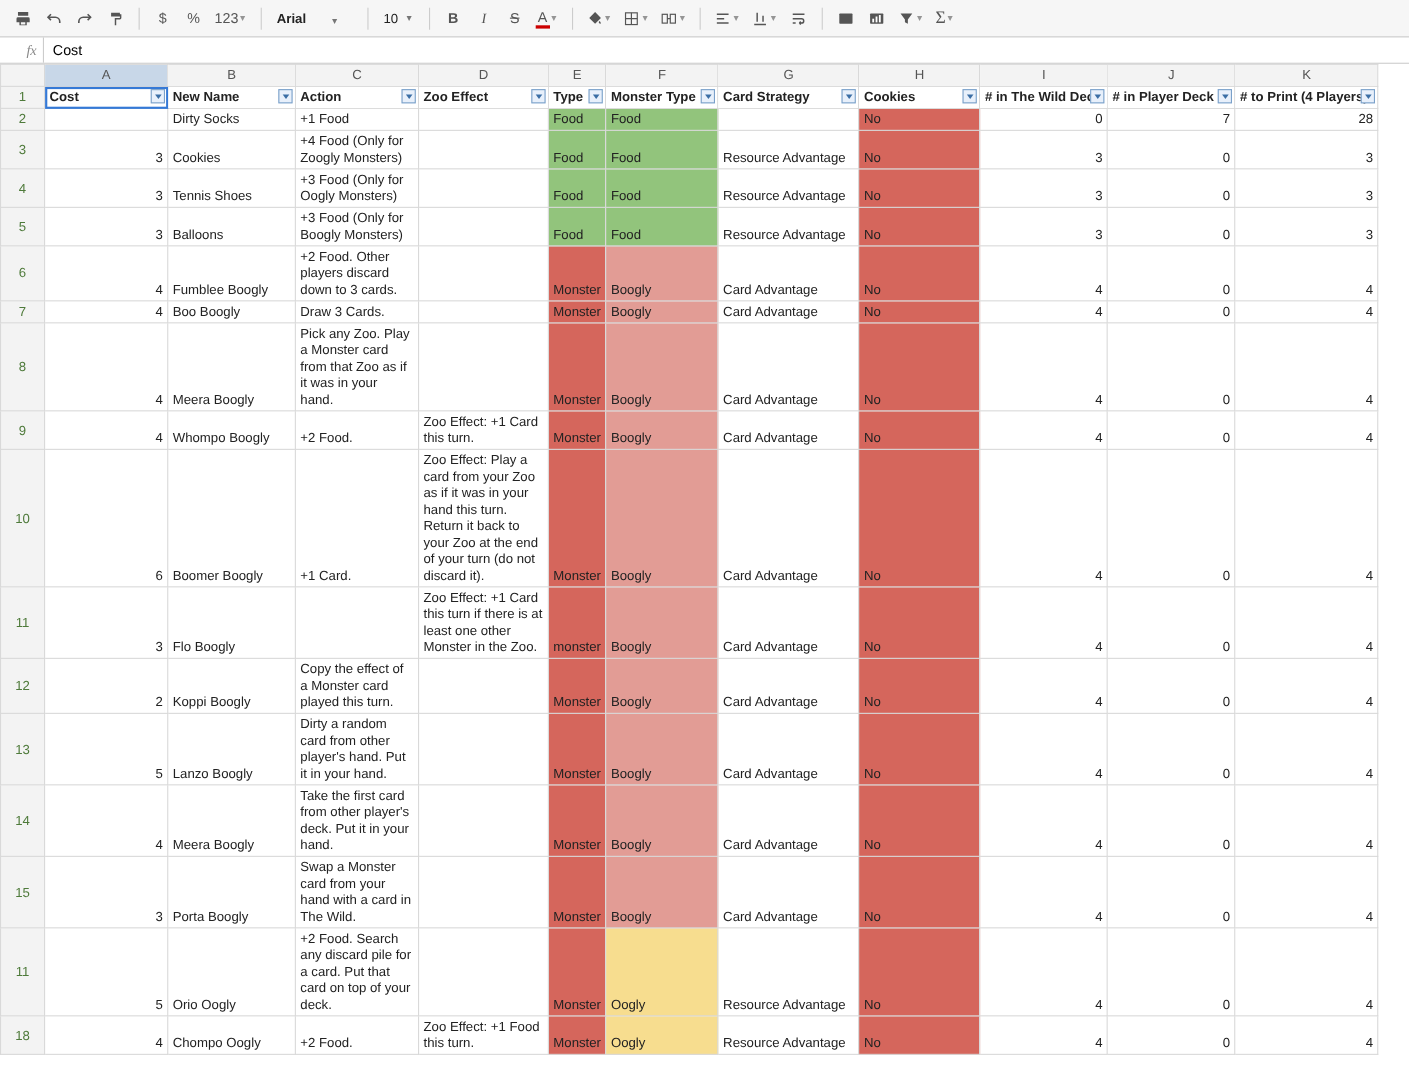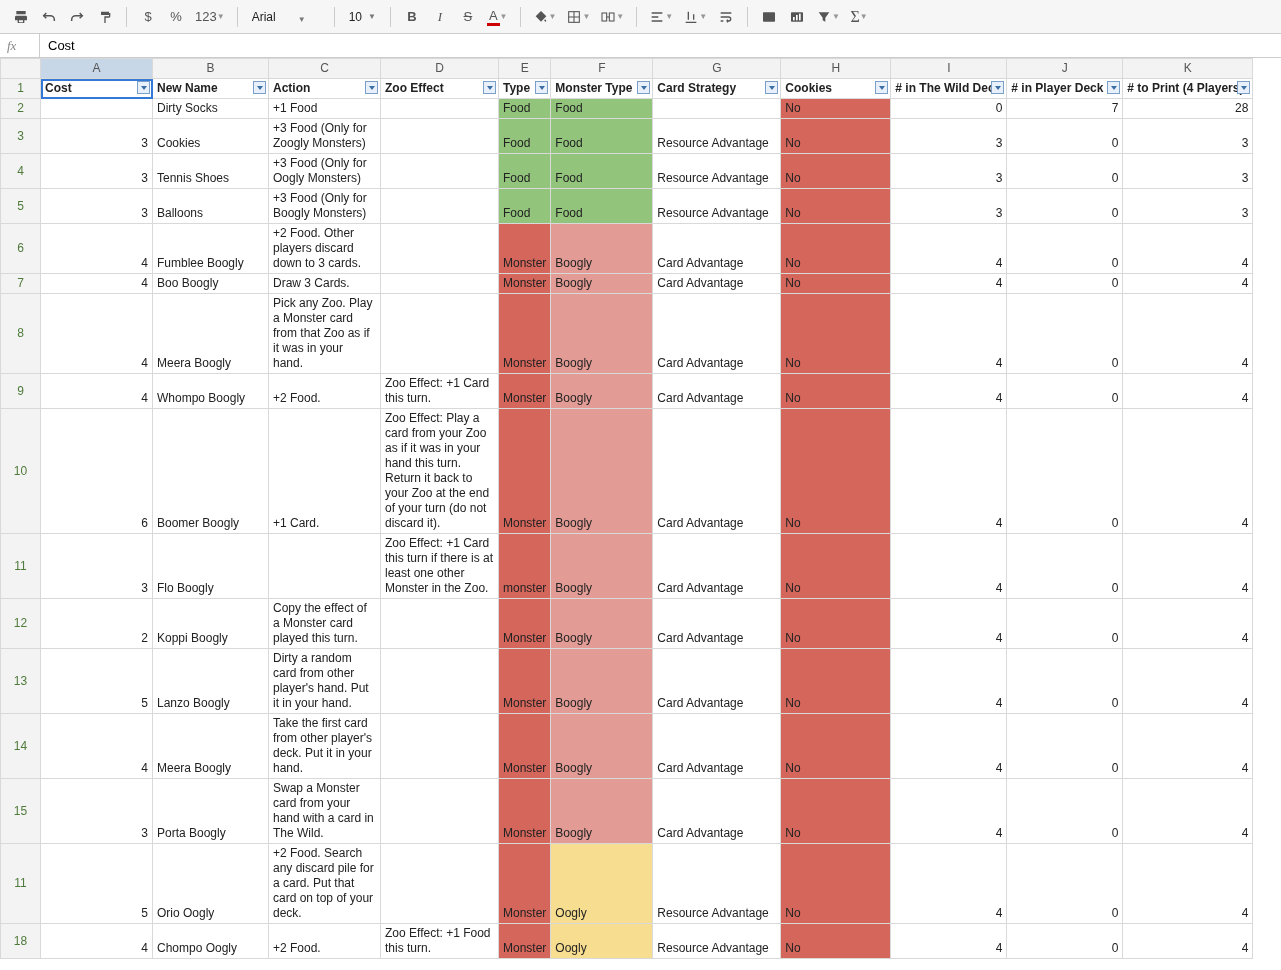--- a/index.html
+++ b/index.html
@@ -18,33 +18,33 @@
   .tbtn {
     display: flex; align-items: center; justify-content: center;
     min-width: 26px; height: 26px;
     padding: 0 4px;
     border-radius: 2px;
     cursor: pointer;
     color: #555;
     font-size: 13px;
   }
   .tsep { width: 1px; height: 20px; background: #ccc; margin: 0 6px; }
-  .font-select { display: flex; align-items: flex-end; gap: 22px; padding: 0 6px; cursor: pointer; min-width: 80px; }
+  .font-select { display: flex; align-items: flex-end; gap: 22px; padding: 0 6px; cursor: pointer; min-width: 80px; font-weight: bold; }
   .font-size { display: flex; align-items: center; gap: 6px; padding: 0 6px; cursor: pointer; }
   .dd-caret { font-size: 8px; opacity: .6; }
   .tbtn svg { width: 16px; height: 16px; }
   
   
   .formula-bar {
     display: flex; align-items: center;
     height: 24px; border-bottom: 1px solid #ccc;
     font-size: 13px;
   }
   .fx-label {
-    width: 40px; text-align: left; padding-left: 7px;
+    width: 40px; text-align: left; padding-left: 24px;
     color: #888; font-style: italic; font-family: serif;
     border-right: 1px solid #ccc; height: 100%;
     display: flex; align-items: center;
   }
   .fx-input { flex: 1; padding: 0 8px; border: none; outline: none; font-size: 13px; font-family: Arial; }
   
   
   .grid { overflow: auto; height: calc(100vh - 58px); }
   table { border-collapse: collapse; table-layout: fixed; }
   th, td {
@@ -284,21 +284,21 @@
           <td class="w-G"></td>
           <td class="w-H bg-red-dark">No</td>
           <td class="w-I num">0</td>
           <td class="w-J num">7</td>
           <td class="w-K num">28</td>
         </tr>
         <tr>
           <th class="row-head">3</th>
           <td class="w-A num">3</td>
           <td class="w-B">Cookies</td>
-          <td class="w-C">+3 Food (Only for Zoogly Monsters)</td>
+          <td class="w-C">+4 Food (Only for Zoogly Monsters)</td>
           <td class="w-D"></td>
           <td class="w-E bg-green">Food</td>
           <td class="w-F bg-green">Food</td>
           <td class="w-G">Resource Advantage</td>
           <td class="w-H bg-red-dark">No</td>
           <td class="w-I num">3</td>
           <td class="w-J num">0</td>
           <td class="w-K num">3</td>
         </tr>
         <tr>

